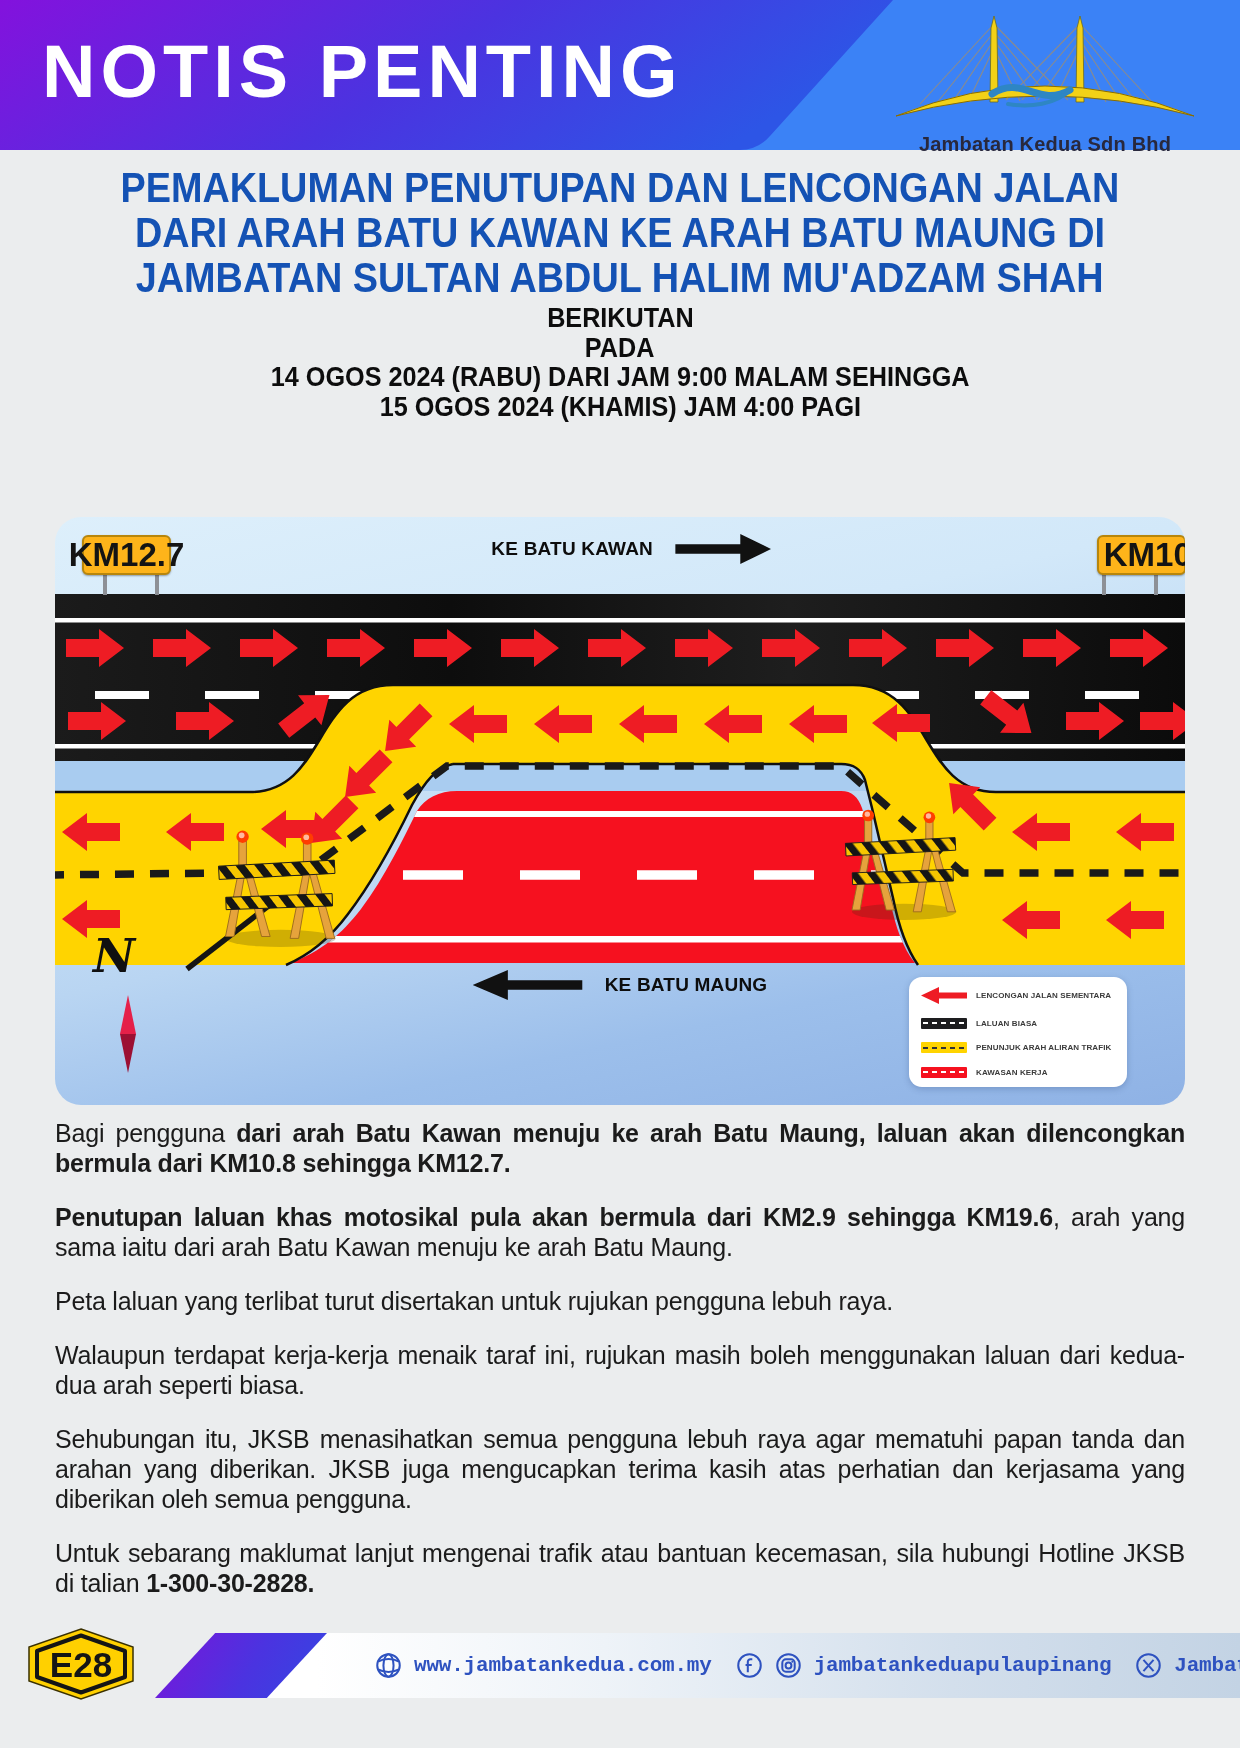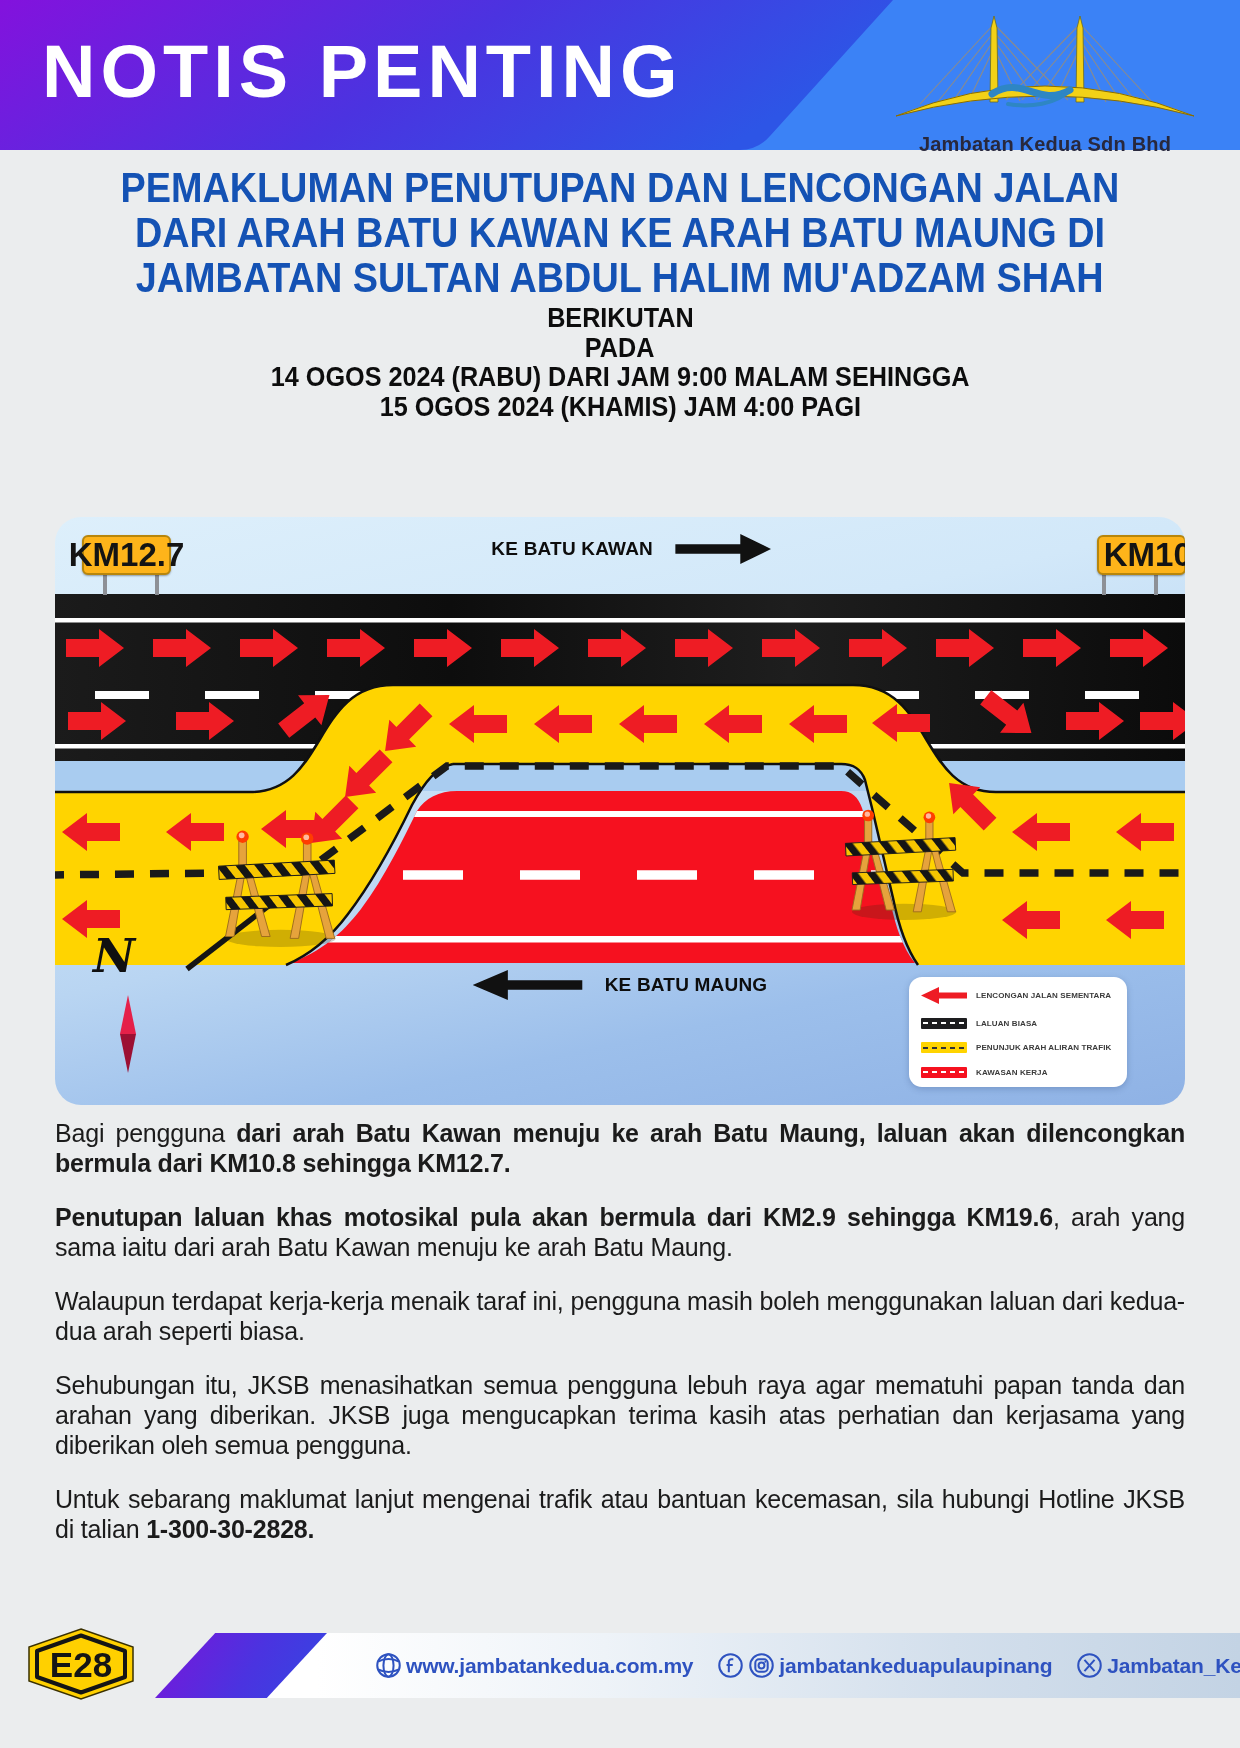--- a/index.html
+++ b/index.html
@@ -56,21 +56,21 @@
   .body-text p { font-size:25px; line-height:30px; letter-spacing:-.2px; text-align:justify; margin-bottom:24px; }
 
   
   .route-badge { position:absolute; left:28px; top:1628px; }
   .footer-bar { position:absolute; left:215px; right:0; top:1633px; height:65px;
     background:linear-gradient(90deg,#ffffff 10%,#eef3f8 38%,#d3dfec 72%,#c3d3e4 100%);
     display:flex; align-items:center; padding-left:160px; gap:24px; }
   .footer-slash { position:absolute; left:-60px; top:0; width:172px; height:65px;
     background:linear-gradient(120deg,#7a15da 0%,#4b33e0 55%,#3347e2 100%);
     clip-path:polygon(35% 0,100% 0,65% 100%,0 100%); }
-  .soc-item { display:flex; align-items:center; gap:4px; color:#2e52c0; }
+  .soc-item { display:flex; align-items:center; gap:12px; color:#2e52c0;font-family:Liberation Mono, monospace; }
   .soc-text { font-size:21px; font-weight:bold; letter-spacing:-.2px; white-space:nowrap; }
 </style>
 </head>
 <body>
 
 <div class="header">
   <svg class="header-shape" width="1240" height="150" viewBox="0 0 1240 150">
     <defs>
       <linearGradient id="bang" x1="0" y1="0" x2="1" y2="0.25">
         <stop offset="0" stop-color="#8312dd"></stop>
@@ -274,21 +274,22 @@
     <div class="lg-row">
       <span class="sw sw-red"></span>
       <span class="lg-label">KAWASAN KERJA</span>
     </div>
   </div>
 </div>
 
 <div class="body-text">
   <p><span>Bagi pengguna </span><b>dari arah Batu Kawan menuju ke arah Batu Maung, laluan akan dilencongkan bermula dari KM10.8 sehingga KM12.7.</b><span></span></p>
   <p><span></span><b>Penutupan laluan khas motosikal pula akan bermula dari KM2.9 sehingga KM19.6</b><span>, arah yang sama iaitu dari arah Batu Kawan menuju ke arah Batu Maung.</span></p>
-  <p><span>Walaupun terdapat kerja-kerja menaik taraf ini, pengguna masih boleh menggunakan laluan dari kedua-dua arah seperti biasa.</span><b></b><span></span></p>
+  <p><span>Peta laluan yang terlibat turut disertakan untuk rujukan pengguna lebuh raya.</span><b></b><span></span></p>
+  <p><span>Walaupun terdapat kerja-kerja menaik taraf ini, rujukan masih boleh menggunakan laluan dari kedua-dua arah seperti biasa.</span><b></b><span></span></p>
   <p><span>Sehubungan itu, JKSB menasihatkan semua pengguna lebuh raya agar mematuhi papan tanda dan arahan yang diberikan. JKSB juga mengucapkan terima kasih atas perhatian dan kerjasama yang diberikan oleh semua pengguna.</span><b></b><span></span></p>
   <p><span>Untuk sebarang maklumat lanjut mengenai trafik atau bantuan kecemasan, sila hubungi Hotline JKSB di talian </span><b>1-300-30-2828.</b><span></span></p>
 </div>
 
 <div class="route-badge">
   <svg width="106" height="72" viewBox="0 0 106 72">
     <polygon points="53,1 105,19 105,53 53,71 1,53 1,19" fill="#ffd000" stroke="#3a3000" stroke-width="1.5"></polygon>
     <polygon points="53,7.5 97,23 97,49 53,64.5 9,49 9,23" fill="none" stroke="#151515" stroke-width="4" stroke-linejoin="round"></polygon>
     <text x="53" y="49" font-size="35" font-weight="bold" text-anchor="middle" fill="#151515" font-family="Liberation Sans, sans-serif">E28</text>
   </svg>

